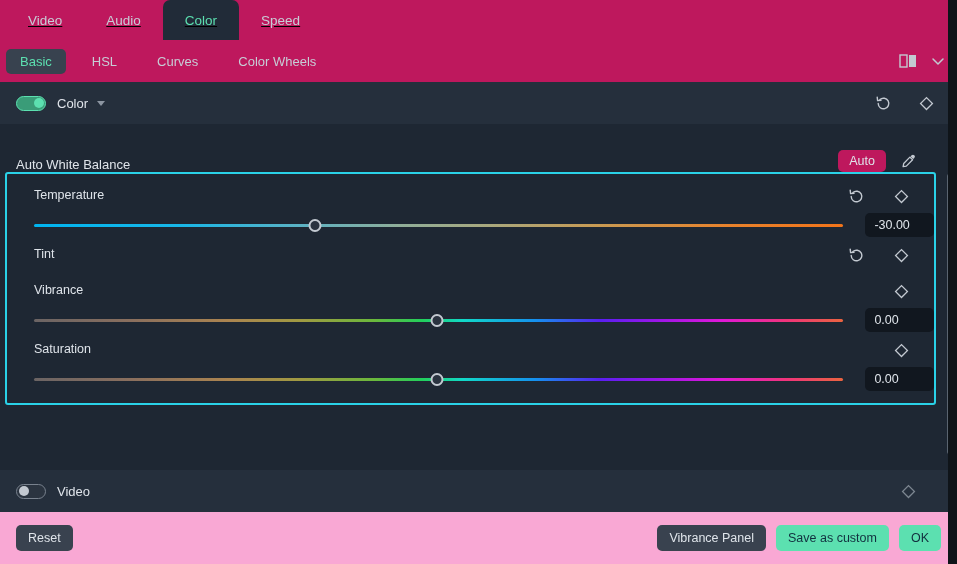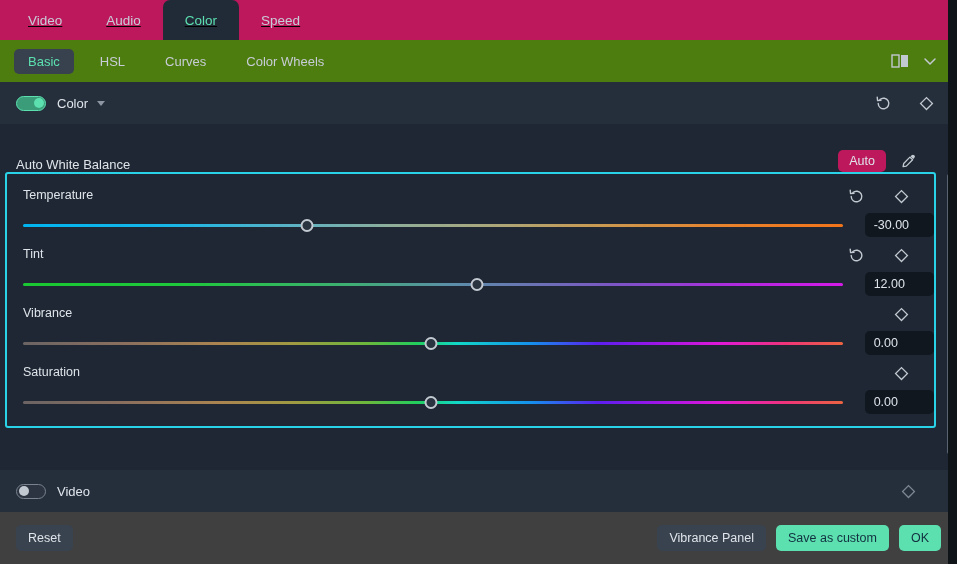--- a/index.html
+++ b/index.html
@@ -34,24 +34,24 @@
     color: #c7cdd6;
     cursor: pointer;
     border-radius: 7px 7px 0 0;
     white-space: nowrap;
   }
   .tab.active { background: #212b38; color: #5ce0b0; }
 
   
   .subbar {
     height: 42px;
-    background: #4d7c0f;
+    background: #be185d;
     display: flex;
     align-items: center;
-    padding: 0 14px;
+    padding: 0 6px;
     flex: 0 0 auto;
     position: relative;
   }
   .subtab {
     font-size: 13px;
     color: #c7cdd6;
     padding: 5px 14px;
     border-radius: 5px;
     cursor: pointer;
     margin-right: 12px;
@@ -120,21 +120,21 @@
   }
 
   
   .slider-group {
     margin: 0 21px 0 5px;
     border: 2px solid #2ad2e8;
     border-radius: 3px;
     background: #1e2733;
     padding: 6px 0 10px 0;
   }
-  .srow { padding: 8px 0 2px 4px; position: relative; }
+  .srow { padding: 8px 0 2px 15px; position: relative; }
   .srow-top {
     display: flex; align-items: flex-start;
     padding: 0 0 0 12px;
     height: 26px;
   }
   .srow-label { font-size: 12.5px; color: #dfe4ea; }
   .srow-icons {
     margin-left: auto; display: flex; align-items: center;
     gap: 28px; padding-right: 24px;
   }
@@ -174,21 +174,21 @@
     display: flex; align-items: center;
     padding: 0 16px;
     flex: 0 0 auto;
   }
   .light-title { font-size: 13px; color: #dfe4ea; margin-left: 11px; }
   .light-right { margin-left: auto; padding-right: 24px; display: flex; align-items: center; }
 
   
   .footer {
     height: 52px;
-    background: #404040;
+    background: #f9a8d4;
     display: flex; align-items: center;
     padding: 0 16px;
     flex: 0 0 auto;
   }
   .btn {
     font-size: 12.5px;
     border: none; border-radius: 5px;
     padding: 6px 12px; cursor: pointer;
     font-family: "Liberation Sans", sans-serif;
     white-space: nowrap;
@@ -322,27 +322,20 @@
                 <polyline points="2.2,2.2 2.6,5.6 6.1,5.2" fill="none" stroke="#c3c9d1" stroke-width="1.4" stroke-linecap="round" stroke-linejoin="round"></polyline>
               </svg>
             </span>
             <span class="ico">
               <svg width="17" height="17" viewBox="0 0 17 17">
                 <rect x="8.5" y="2.6" width="8.4" height="8.4" fill="none" stroke="#c3c9d1" stroke-width="1.3" transform="rotate(45 8.5 2.6)"></rect>
               </svg>
             </span>
           </div>
         </div>
-        <div class="valrow">
-          <div class="track-wrap">
-            <div class="track" style="background: linear-gradient(90deg, rgb(25, 200, 50) 0%, rgb(31, 200, 60) 20%, rgb(63, 174, 116) 40%, rgb(91, 143, 168) 52%, rgb(106, 116, 180) 62%, rgb(128, 80, 200) 74%, rgb(179, 40, 224) 88%, rgb(212, 26, 232) 100%);"></div>
-            <div class="thumb" style="left: 55.4%;"></div>
-          </div>
-          <div class="valbox">12.00</div>
-        </div>
       </div>
 
       <div class="srow">
         <div class="srow-top">
           <span class="srow-label">Vibrance</span>
           <div class="srow-icons">
             <span class="ico">
               <svg width="17" height="17" viewBox="0 0 17 17">
                 <rect x="8.5" y="2.6" width="8.4" height="8.4" fill="none" stroke="#c3c9d1" stroke-width="1.3" transform="rotate(45 8.5 2.6)"></rect>
               </svg>

